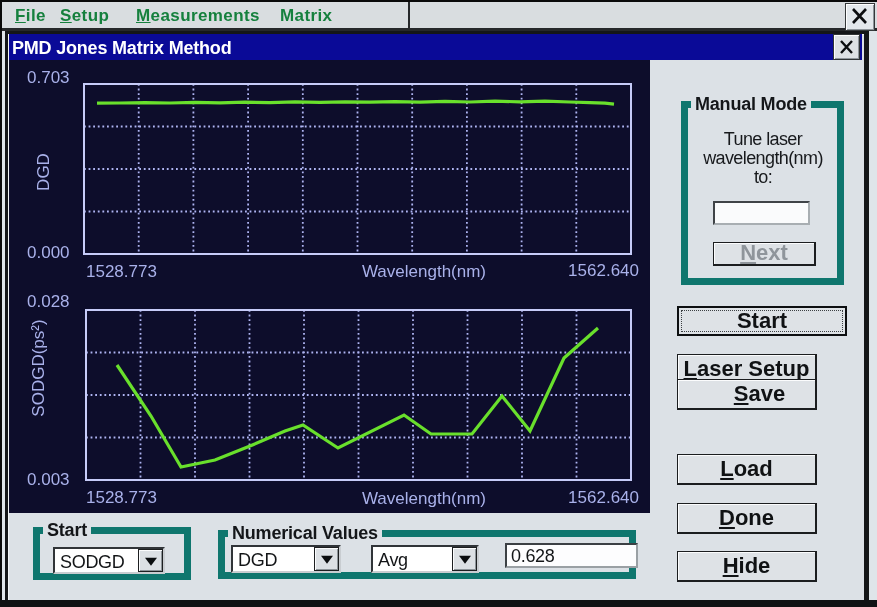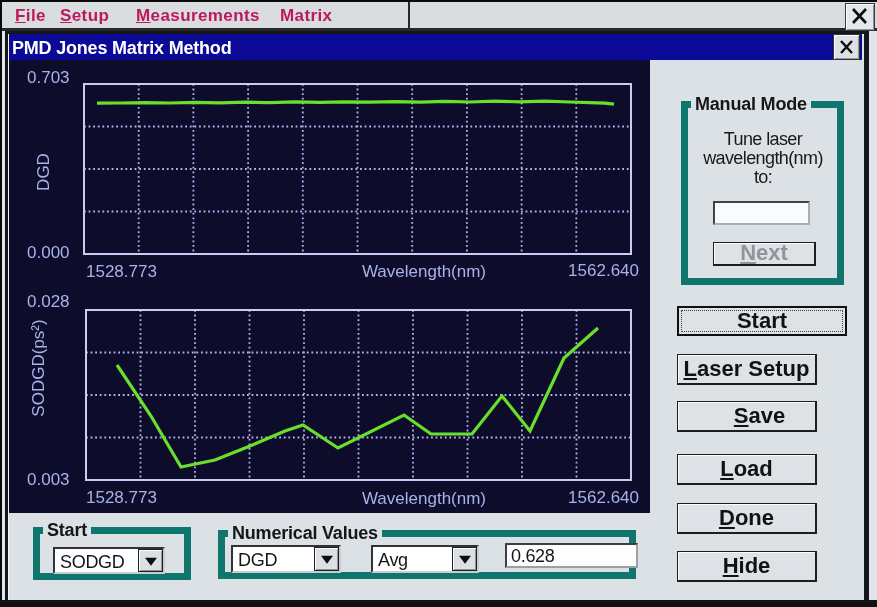--- a/index.html
+++ b/index.html
@@ -6,21 +6,21 @@
 html,body { width:877px; height:607px; overflow:hidden; }
 body { position:relative; background:#dfe5ea; font-family:"Liberation Sans", sans-serif; }
 .abs { position:absolute; }
 
 
 #topborder { left:0; top:0; width:877px; height:2px; background:#0a0a0a; }
 #leftborder { left:0; top:0; width:2px; height:607px; background:#0a0a0a; }
 #menubar { left:2px; top:2px; width:875px; height:26px; background:#d9dde0; }
 #menuline { left:0; top:28px; width:877px; height:3px; background:#26282a; }
 #botborder { left:0; top:600px; width:877px; height:7px; background:#101214; }
-.menuitem { top:6px; font-size:17px; font-weight:bold; color:#be185d; letter-spacing:0.4px; }
+.menuitem { top:6px; font-size:17px; font-weight:bold; color:#15803d; letter-spacing:0.4px; }
 #menux { left:845px; top:3px; width:30px; height:28px; background:#e3e8ec;
   border:1px solid #34383a; box-shadow:inset 1px 1px 0 #ffffff, inset -1px -1px 0 #8d9499; }
 
 
 #dialog { left:5px; top:31px; width:864px; height:572px; background:#dce1e6;
   border:solid #141618; border-width:3px 5px 3px 3px; box-shadow:inset 1px 1px 0 #f2f5f7; }
 #titlebar { left:9px; top:34px; width:853px; height:26px; background:#0a0a97; }
 #titletext { left:12px; top:38px; font-size:18px; font-weight:bold; color:#fff; letter-spacing:-0.2px; }
 #dlgx { left:833px; top:34px; width:27px; height:26px; background:#dde1e4;
   border:1px solid #303436; box-shadow:inset 1px 1px 0 #fdfdfd, inset -1px -1px 0 #90979c; }
@@ -116,21 +116,21 @@
 
 <fieldset class="grp" style="left:681px; top:94px; width:163px; height:191px;">
 <legend>Manual Mode</legend>
 </fieldset>
 <div class="abs ctr" id="mmtext">Tune laser<br>wavelength(nm)<br>to:</div>
 <div class="abs" id="mminput"></div>
 <div class="abs btn" id="nextbtn"><u>N</u>ext</div>
 
 <div class="abs btn" id="startbtn"><span class="focus"></span><span class="lbl">Start</span></div>
 <div class="abs btn sbtn" style="top:354px;"><u>L</u>aser Setup</div>
-<div class="abs btn sbtn" style="top:401px;padding-left:26px;"><u>S</u>ave</div>
+<div class="abs btn sbtn" style="top:379px;padding-left:26px;"><u>S</u>ave</div>
 <div class="abs btn sbtn" style="top:454px;"><u>L</u>oad</div>
 <div class="abs btn sbtn" style="top:503px;"><u>D</u>one</div>
 <div class="abs btn sbtn" style="top:551px;"><u>H</u>ide</div>
 
 <fieldset class="grp" style="left:33px; top:520px; width:158px; height:60px;">
 <legend>Start</legend>
 </fieldset>
 <fieldset class="grp" style="left:218px; top:523px; width:418px; height:56px;">
 <legend>Numerical Values</legend>
 </fieldset>

